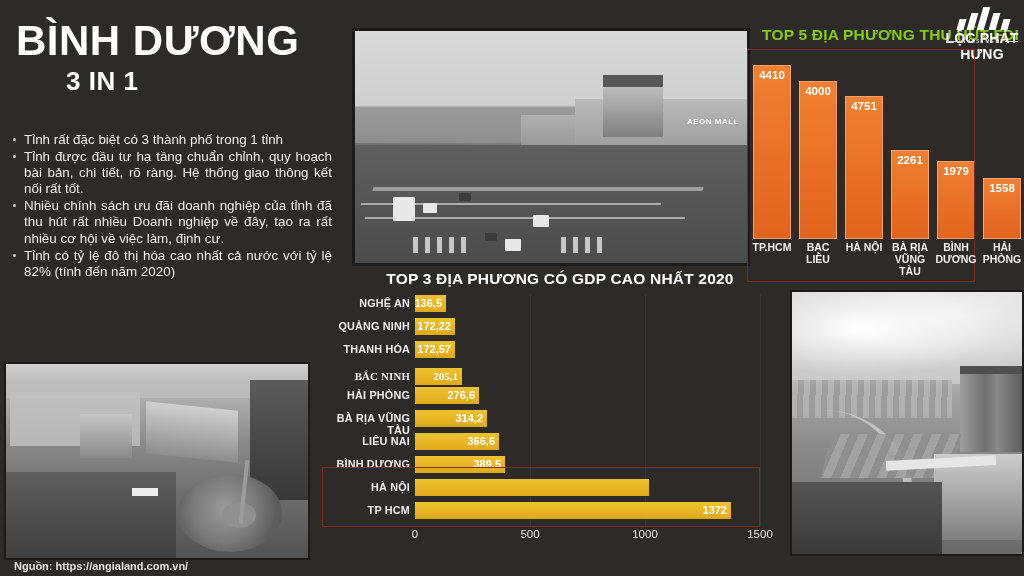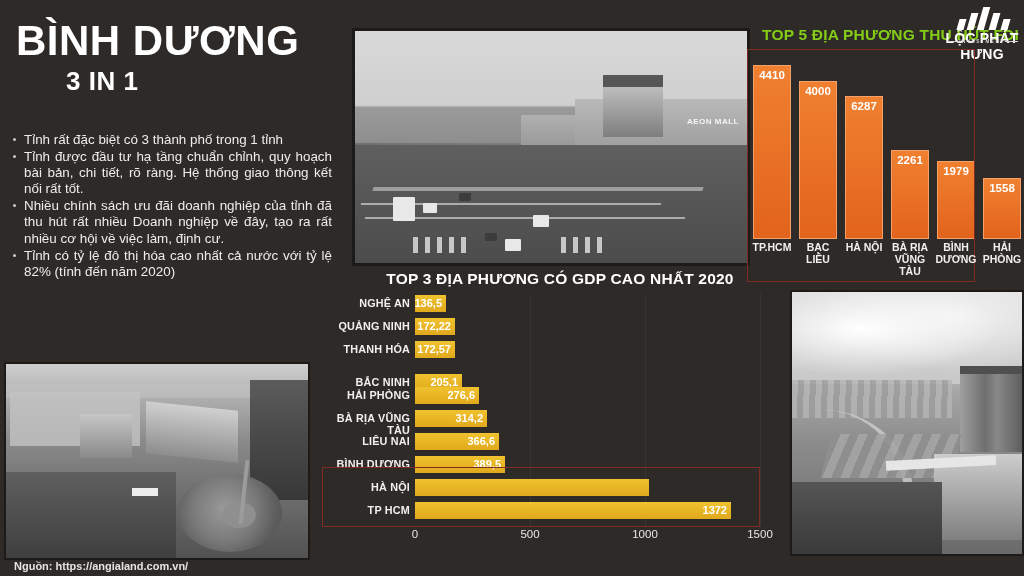--- a/index.html
+++ b/index.html
@@ -337,21 +337,21 @@
         <div class="fdi-bar-wrap" style="left: 6px; height: 190px;">
           <div class="fdi-bar" style="height: 174px;"></div>
           <div class="fdi-val" style="bottom: 158px;">4410</div>
         </div>
         <div class="fdi-bar-wrap" style="left: 52px; height: 190px;">
           <div class="fdi-bar" style="height: 158px;"></div>
           <div class="fdi-val" style="bottom: 142px;">4000</div>
         </div>
         <div class="fdi-bar-wrap" style="left: 98px; height: 190px;">
           <div class="fdi-bar" style="height: 143px;"></div>
-          <div class="fdi-val" style="bottom: 127px;">6287</div>
+          <div class="fdi-val" style="bottom: 127px;">4751</div>
         </div>
         <div class="fdi-bar-wrap" style="left: 144px; height: 190px;">
           <div class="fdi-bar" style="height: 89px;"></div>
           <div class="fdi-val" style="bottom: 73px; margin-top: 45px;">2261</div>
         </div>
         <div class="fdi-bar-wrap" style="left: 190px; height: 190px;">
           <div class="fdi-bar" style="height: 78px;"></div>
           <div class="fdi-val" style="bottom: 62px;">1979</div>
         </div>
         <div class="fdi-bar-wrap" style="left: 236px; height: 190px;">
@@ -384,21 +384,21 @@
         <div class="gdp-row" style="top: 23px;">
           <div class="gdp-cat">QUẢNG NINH</div>
           <div class="gdp-bar" style="width: 40px;"></div>
           <div class="gdp-val" style="left: 91px; width: 44px;">172,22</div>
         </div>
         <div class="gdp-row" style="top: 46px;">
           <div class="gdp-cat">THANH HÓA</div>
           <div class="gdp-bar" style="width: 40px;"></div>
           <div class="gdp-val" style="left: 91px; width: 44px;">172,57</div>
         </div>
-        <div class="gdp-row" style="top: 79px;">
+        <div class="gdp-row" style="top: 73px; font-family: Liberation Serif, serif;">
           <div class="gdp-cat">BẮC NINH</div>
           <div class="gdp-bar" style="width: 47px;"></div>
           <div class="gdp-val" style="left: 98px; width: 44px;">205,1</div>
         </div>
         <div class="gdp-row" style="top: 92px;">
           <div class="gdp-cat">HẢI PHÒNG</div>
           <div class="gdp-bar" style="width: 64px;"></div>
           <div class="gdp-val" style="left: 115px; width: 44px;">276,6</div>
         </div>
         <div class="gdp-row" style="top: 115px;">

